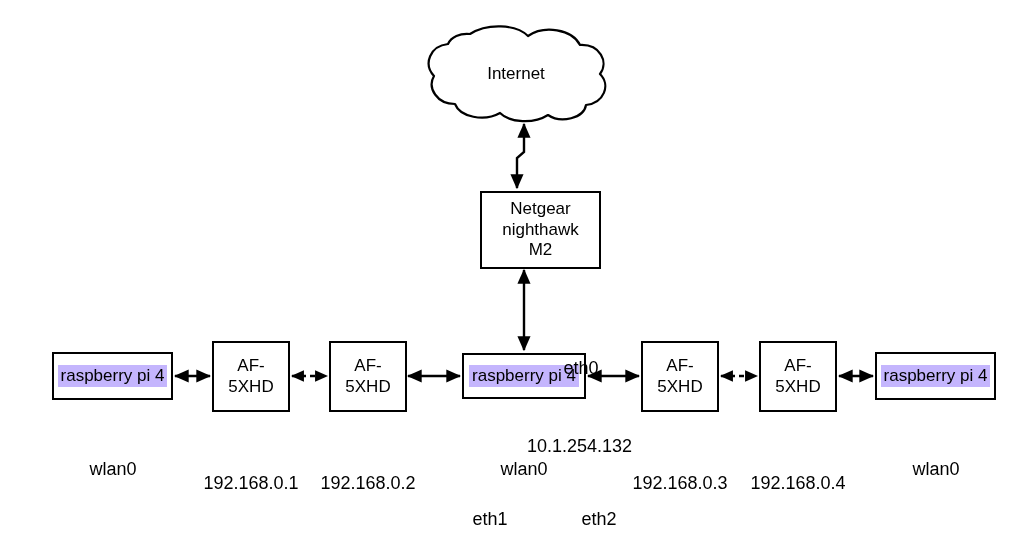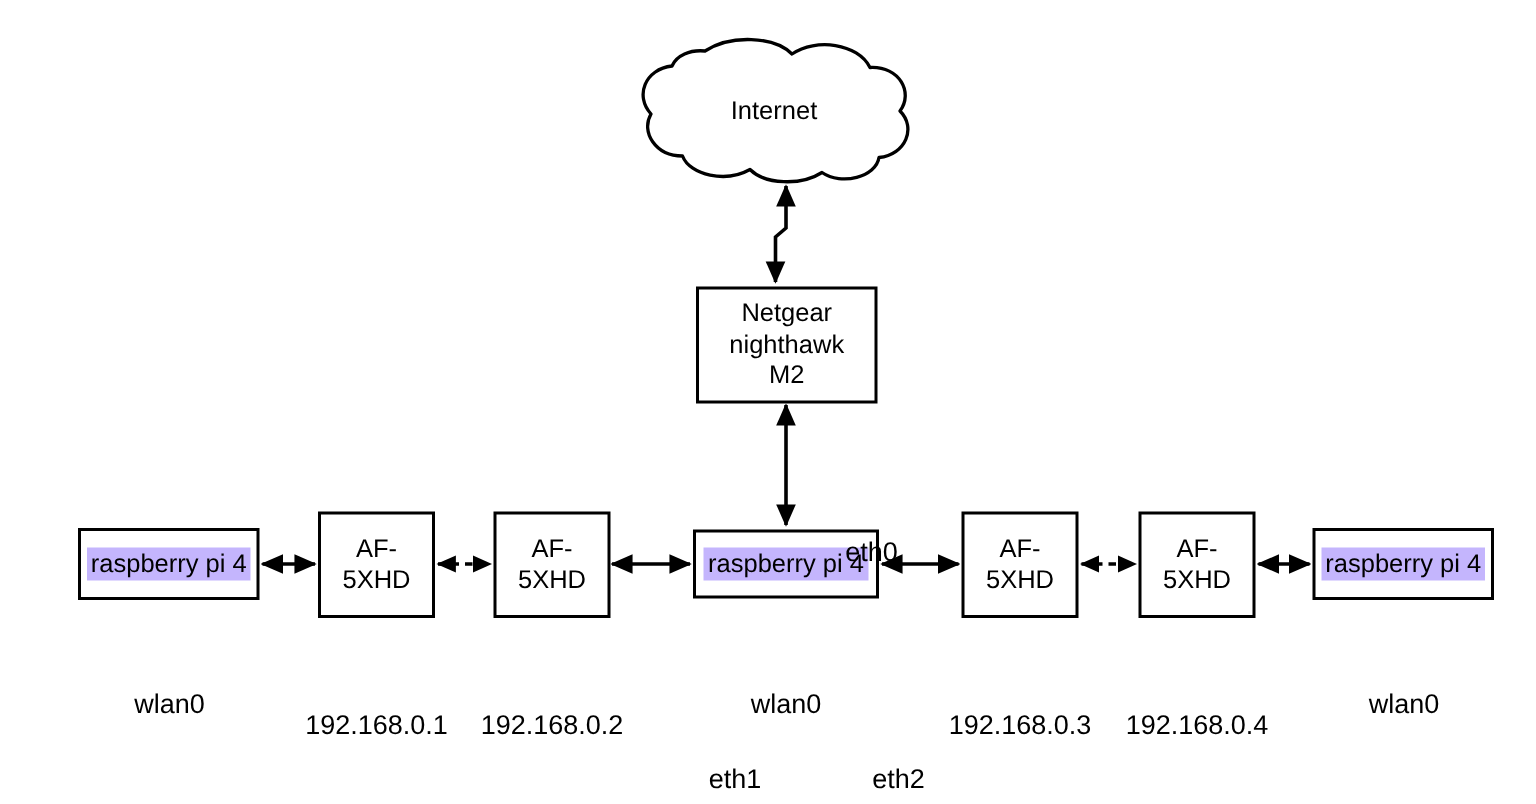--- a/index.html
+++ b/index.html
@@ -104,21 +104,21 @@
 
     <line x1="588" y1="376" x2="639" y2="376" stroke="#000000" stroke-width="2.4" marker-start="url(#ah)" marker-end="url(#ah)"></line>
 
     <line x1="721" y1="376" x2="757" y2="376" stroke="#000000" stroke-width="2.4" stroke-dasharray="5 4" marker-start="url(#ahs)" marker-end="url(#ahs)"></line>
 
     <line x1="839" y1="376" x2="873" y2="376" stroke="#000000" stroke-width="2.4" marker-start="url(#ah)" marker-end="url(#ah)"></line>
   </svg>
 
   <div class="cloud-label">Internet</div>
 
-  <div class="node" style="left:464px; top:191px; width:121px; height:78px;">
+  <div class="node" style="left:480px; top:191px; width:121px; height:78px;">
     <div class="inner">
       <span>Netgear</span><br>
       <span>nighthawk</span><br>
       <span>M2</span>
     </div>
   </div>
 
   <div class="node pi" style="left:52px; top:352px; width:121px; height:48px;">
     <span class="inner">raspberry pi 4</span>
   </div>
@@ -177,20 +177,21 @@
   <div class="cap" style="left:620px; top:418px; width:120px;">
     <div>192.168.0.3</div>
   </div>
 
   <div class="cap" style="left:738px; top:418px; width:120px;">
     <div>192.168.0.4</div>
   </div>
 
   <div class="cap left-al" style="left:527px; top:303px; width:130px;">
     <div style="text-align:center; width:108px;">eth0</div>
+    <div>10.1.254.132</div>
   </div>
 
   <div class="cap" style="left:454px; top:404px; width:140px;">
     <div>wlan0</div>
     <div>192.168.4.1</div>
   </div>
 
   <div class="cap" style="left:425px; top:454px; width:130px;">
     <div>eth1</div>
     

